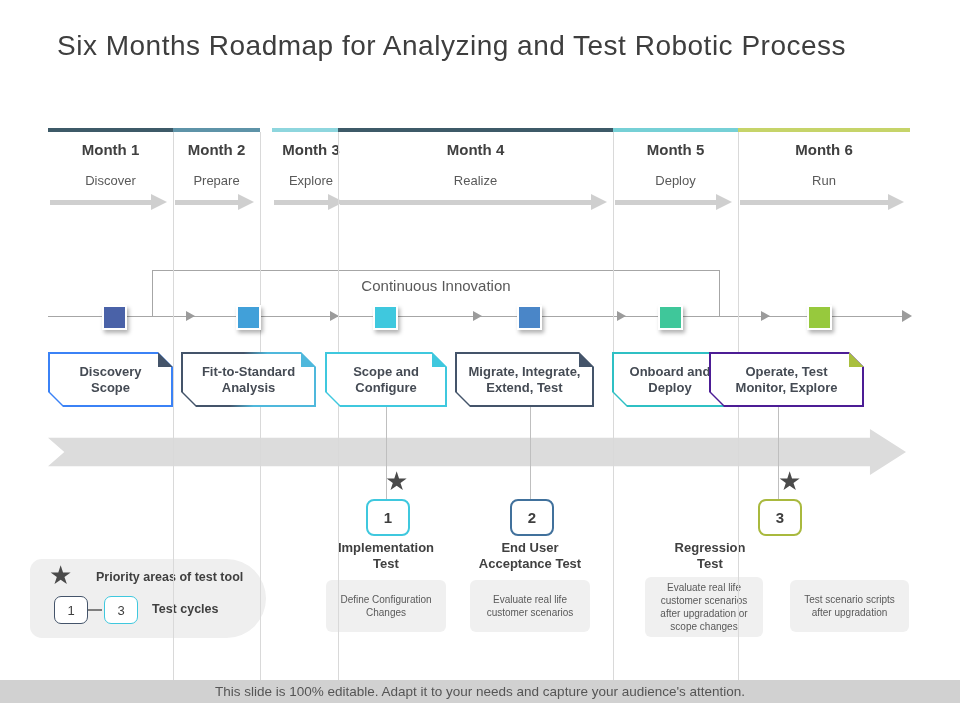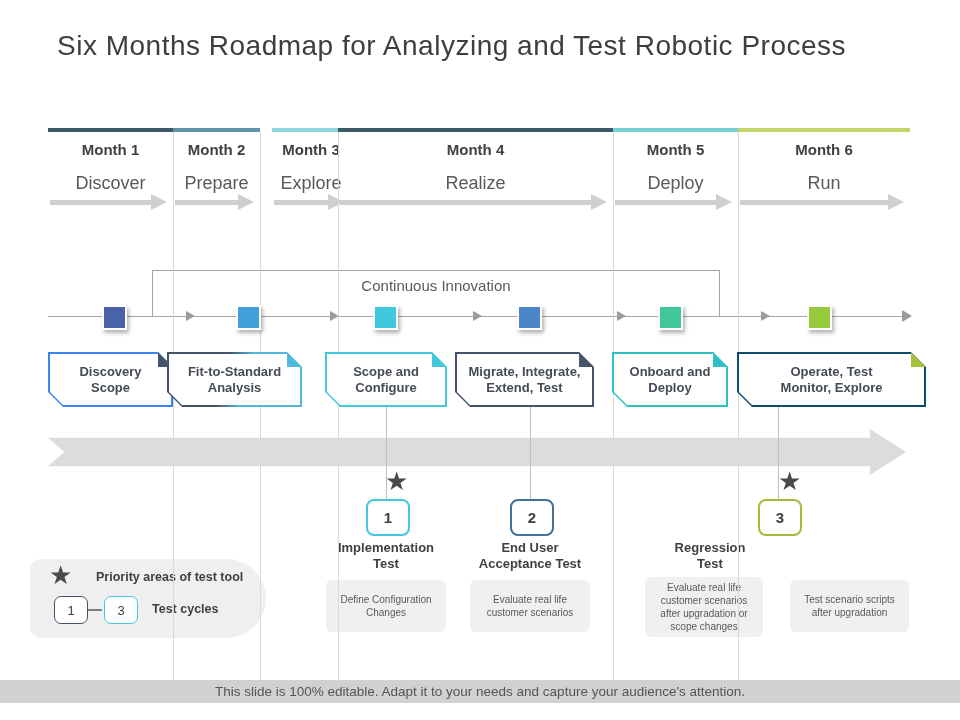--- a/index.html
+++ b/index.html
@@ -7,21 +7,21 @@
          font-family:"Liberation Sans", sans-serif;color:#404040;}
 
   
   .title{position:absolute;left:57px;top:30px;font-size:28px;font-weight:400;
          letter-spacing:.5px;color:#3e3e3e;}
 
   
   .hcol{position:absolute;top:128px;height:90px;}
   .colbar{width:100%;height:4px;}
   .month{margin-top:9px;text-align:center;font-size:15px;font-weight:bold;color:#404040;}
-  .phase{margin-top:15px;text-align:center;font-size:18px;color:#595959;}
+  .phase{margin-top:15px;text-align:center;font-size:13px;color:#595959;}
   .harrow{position:absolute;left:2px;right:6px;top:66px;height:16px;display:flex;align-items:center;}
   .harrow .shaft{flex:1;height:5px;background:#cfcfcf;}
   .harrow .head{width:0;height:0;border-left:16px solid #cfcfcf;
                 border-top:8px solid transparent;border-bottom:8px solid transparent;}
 
   
   .vline{position:absolute;top:132px;height:548px;width:1px;background:#d9d9d9;z-index:2;}
 
   
   .tl-line{position:absolute;left:48px;top:316px;width:854px;height:1px;background:#a6a6a6;z-index:1;}
@@ -160,21 +160,21 @@
   <div class="tl-sq" style="left: 517px; background: rgb(74, 134, 200);"></div>
   <div class="tl-sq" style="left: 658px; background: rgb(63, 199, 154);"></div>
   <div class="tl-sq" style="left: 807px; background: rgb(151, 201, 61);"></div>
 
   <div class="stage" style="left: 48px; width: 125px; background: #3b82f6;">
     <div class="stage-in">
         <div class="stage-text"><span>Discovery</span><br><span>Scope</span></div>
       </div>
     <div class="stage-fold" style="background: rgb(68, 84, 106);"></div>
   </div>
-  <div class="stage" style="left: 167px; width: 135px; background: linear-gradient(105deg, rgb(68, 84, 106) 42%, rgb(79, 184, 220) 58%);">
+  <div class="stage" style="left: 181px; width: 135px; background: linear-gradient(105deg, rgb(68, 84, 106) 42%, rgb(79, 184, 220) 58%);">
     <div class="stage-in">
         <div class="stage-text"><span>Fit-to-Standard</span><br><span>Analysis</span></div>
       </div>
     <div class="stage-fold" style="background: rgb(79, 184, 220);"></div>
   </div>
   <div class="stage" style="left: 325px; width: 122px; background: rgb(63, 200, 222);">
     <div class="stage-in">
         <div class="stage-text"><span>Scope and</span><br><span>Configure</span></div>
       </div>
     <div class="stage-fold" style="background: rgb(63, 200, 222);"></div>
@@ -184,21 +184,21 @@
         <div class="stage-text"><span>Migrate, Integrate,</span><br><span>Extend, Test</span></div>
       </div>
     <div class="stage-fold" style="background: rgb(68, 84, 106);"></div>
   </div>
   <div class="stage" style="left: 612px; width: 116px; background: rgb(47, 192, 196);">
     <div class="stage-in">
         <div class="stage-text"><span>Onboard and</span><br><span>Deploy</span></div>
       </div>
     <div class="stage-fold" style="background: rgb(47, 192, 196);"></div>
   </div>
-  <div class="stage" style="left: 737px; width: 189px; background: #0c4a6e;">
+  <div class="stage" style="left: 709px; width: 155px; background: #4c1d95;">
     <div class="stage-in">
         <div class="stage-text"><span>Operate, Test</span><br><span>Monitor, Explore</span></div>
       </div>
     <div class="stage-fold" style="background: rgb(169, 191, 62);"></div>
   </div>
 
   <div class="bigarrow"></div>
 
   <div class="conn" style="left:386px;top:407px;height:92px;"></div>
   <div class="conn" style="left:530px;top:407px;height:92px;"></div>

